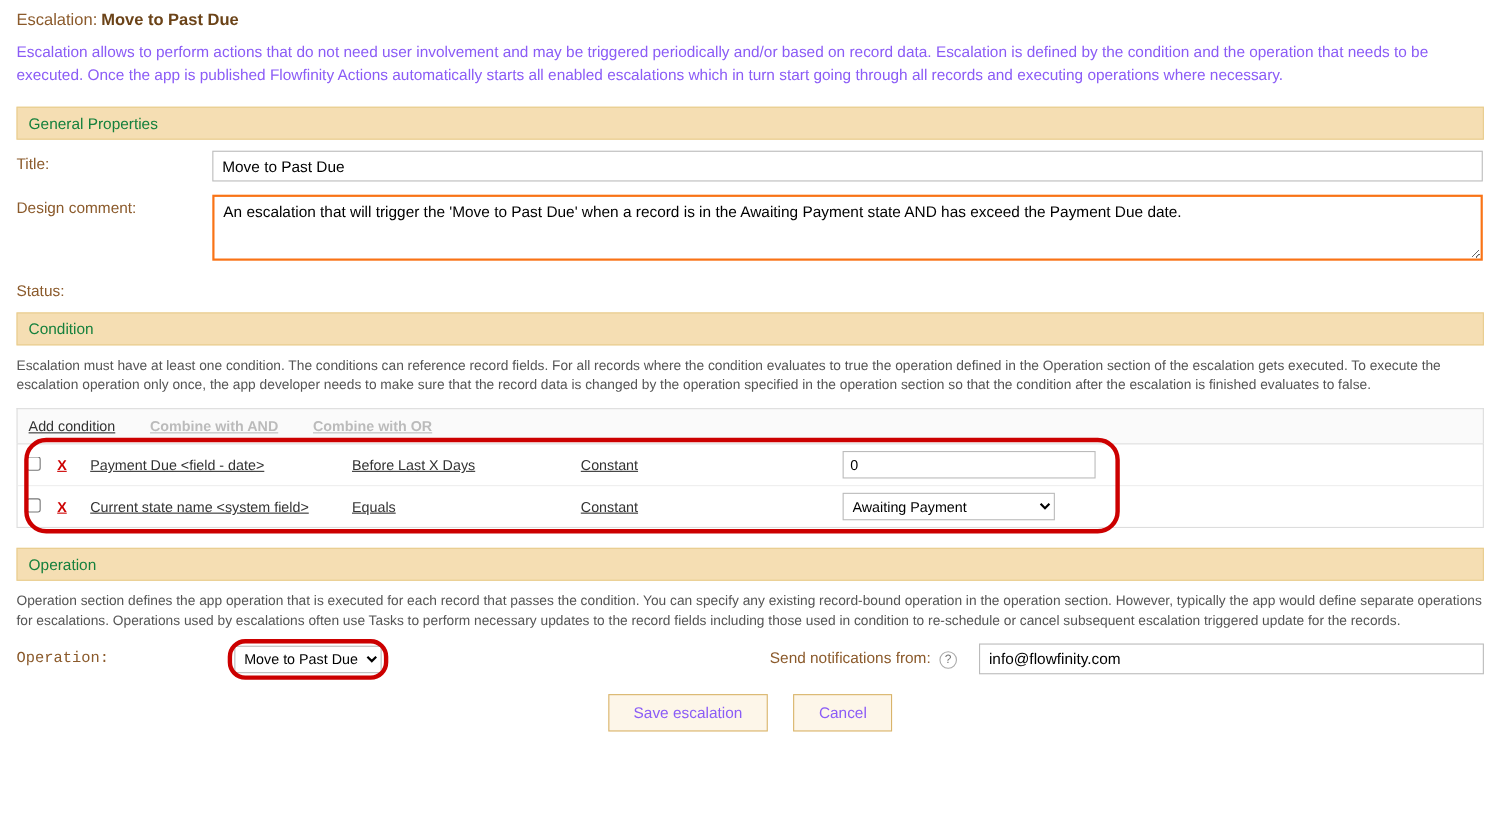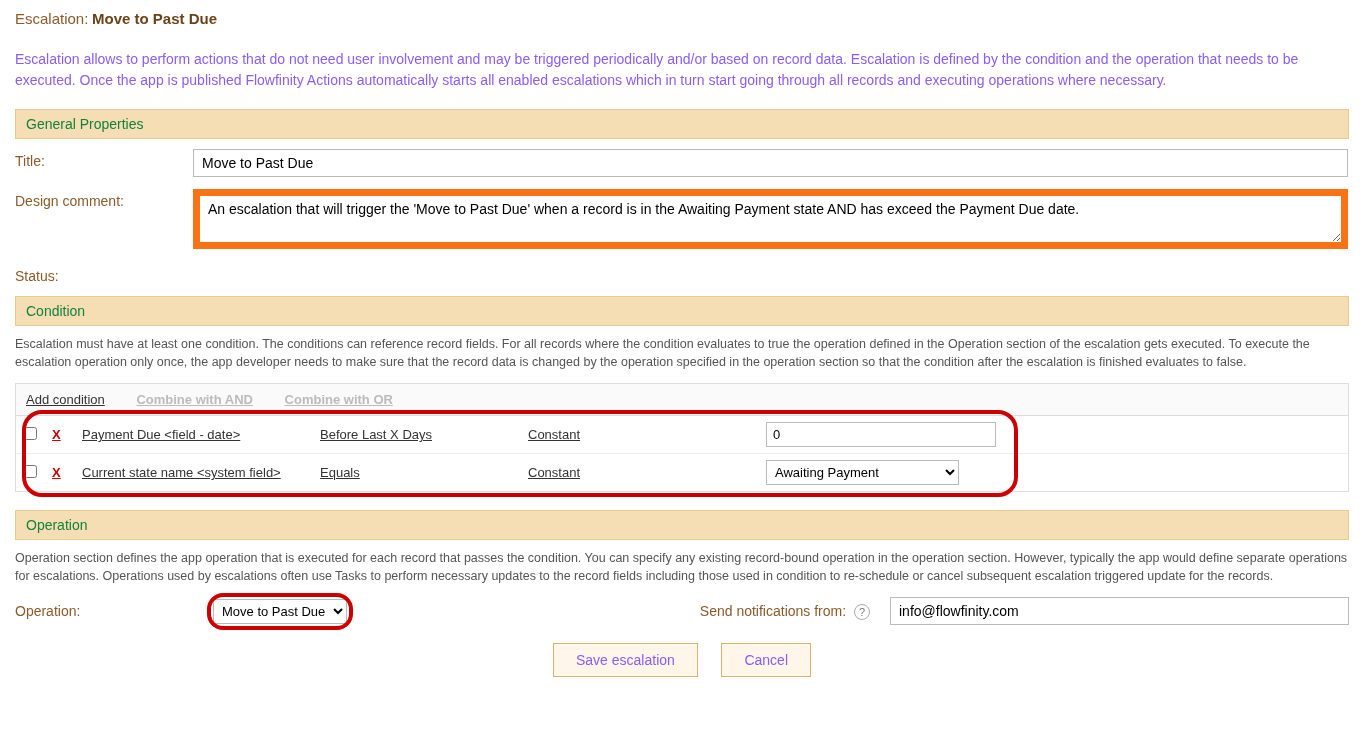--- a/index.html
+++ b/index.html
@@ -4,21 +4,21 @@
 <style>
   * { box-sizing: border-box; margin: 0; padding: 0; }
   body {
     font-family: Arial, Helvetica, sans-serif;
     font-size: 13px;
     color: #333;
     background: #fff;
     padding: 10px 15px;
   }
   .page-header {
-    margin-bottom: 22px;
+    margin-bottom: 10px;
   }
   .header-label {
     color: #8b5a2b;
     font-size: 15px;
   }
   .header-name {
     color: #6b4318;
     font-size: 15px;
     font-weight: bold;
   }
@@ -56,21 +56,21 @@
     padding: 5px 8px;
     border: 1px solid #bbb;
     font-size: 14px;
     font-family: inherit;
   }
   textarea.wide {
     width: 100%;
     max-width: 1155px;
     height: 60px;
     padding: 5px 8px;
-    border: 7px solid #f97316;
+    border: 2px solid #f97316;
     font-size: 14px;
     font-family: inherit;
     resize: vertical;
   }
   select {
     padding: 3px 4px;
     border: 1px solid #bbb;
     font-size: 13px;
     font-family: inherit;
     background: #fff;
@@ -163,20 +163,21 @@
   .op-row {
     display: flex;
     align-items: center;
     gap: 20px;
     margin-top: 12px;
   }
   .op-row .label {
     color: #8b5a2b;
     font-size: 14px;
     width: 178px;
+    font-family: Liberation Mono, monospace;
   }
   .send-label {
     color: #8b5a2b;
     font-size: 14px;
     margin-left: auto;
   }
   .help-icon {
     display: inline-block;
     width: 16px; height: 16px;
     border: 1px solid #aaa;

